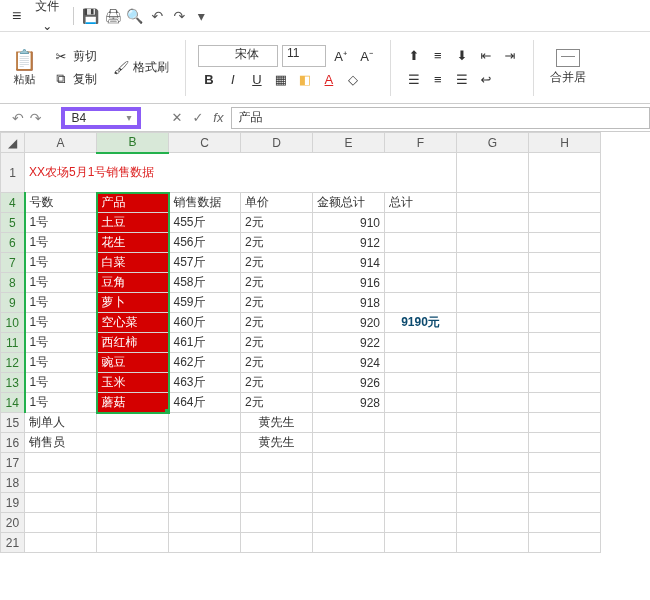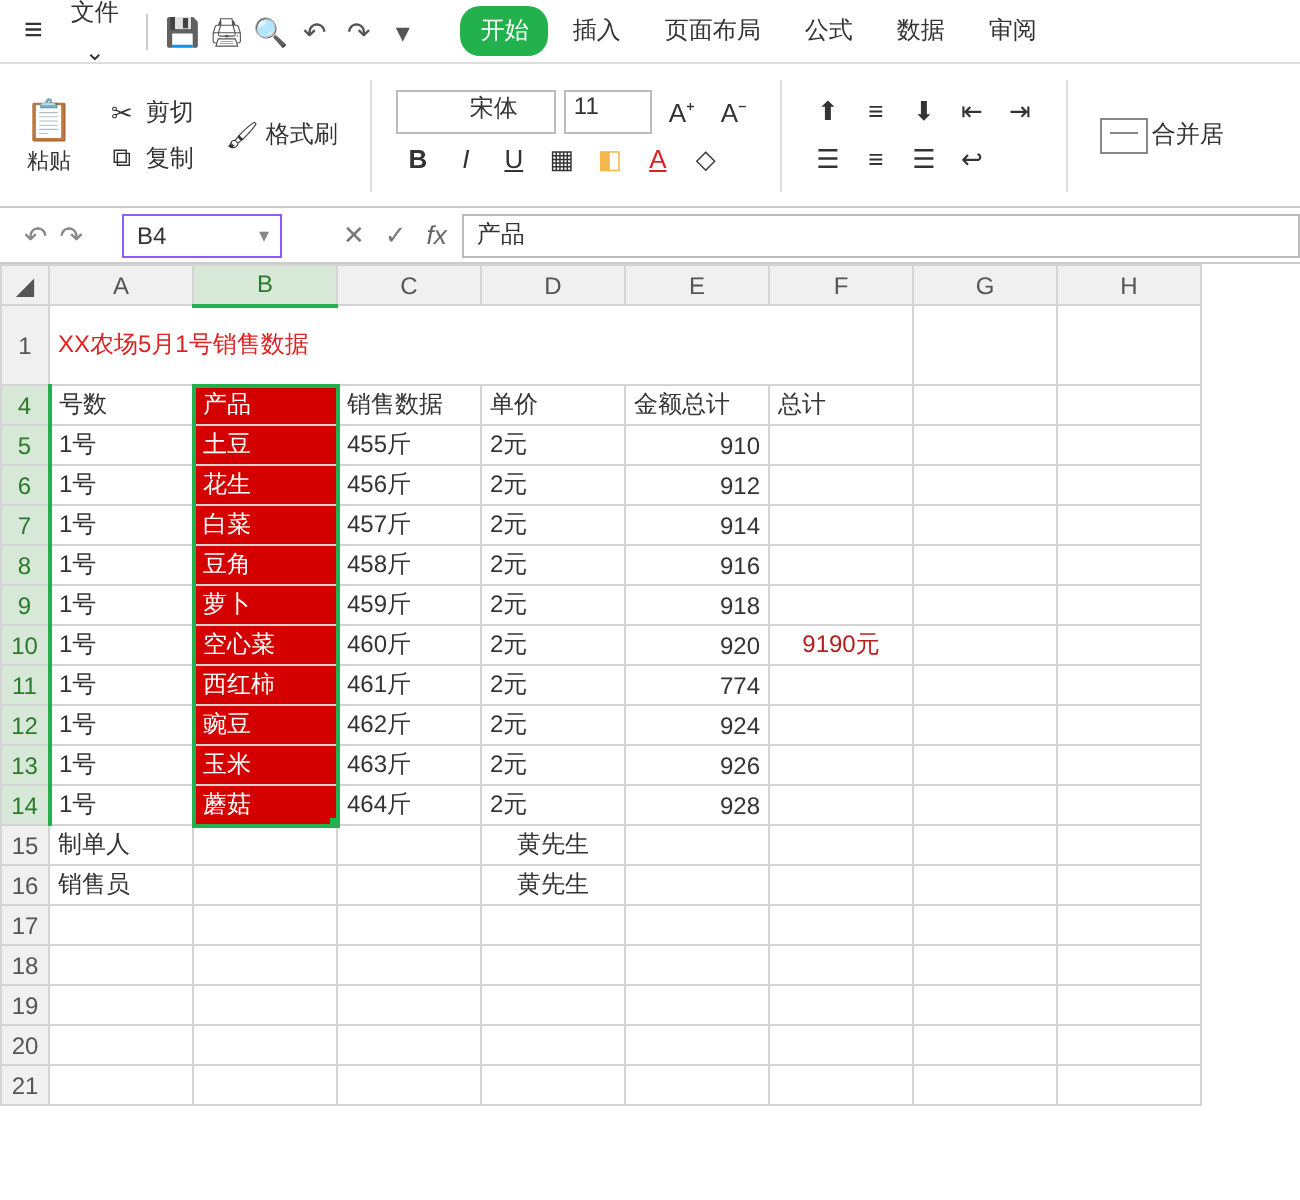--- a/index.html
+++ b/index.html
@@ -23,29 +23,29 @@
 .ribbon .paste-big .label { font-size: 11px; }
 .ribbon .small-btn { display: flex; align-items: center; gap: 4px; font-size: 12px; padding: 2px 4px; cursor: pointer; }
 .ribbon .small-btn .ic { width: 16px; text-align: center; font-size: 13px; }
 .ribbon .vdiv { width: 1px; height: 56px; background: #ddd; margin: 0 4px; }
 .ribbon .font-row { display: flex; gap: 4px; align-items: center; }
 .ribbon select, .ribbon .cbox { height: 22px; border: 1px solid #bbb; background: #fff; font-size: 12px; padding: 0 4px; }
 .ribbon .font-name { width: 80px; padding-left: 36px; }
 .ribbon .font-size { width: 44px; }
 .ribbon .mini-btn { width: 22px; height: 22px; display: inline-flex; align-items: center; justify-content: center; border-radius: 2px; cursor: pointer; font-size: 13px; }
 .ribbon .btnrow { display: flex; gap: 2px; }
-.ribbon .merge-big { display: flex; flex-direction: row; align-items: center; padding: 2px 4px; cursor: pointer; gap:2px;}
+.ribbon .merge-big { display: flex; flex-direction: column; align-items: center; padding: 2px 4px; cursor: pointer; gap:2px;}
 .ribbon .merge-big .micon { width:24px; height:18px; border:1px solid #888; position: relative; }
 .ribbon .merge-big .micon::before { content:""; position:absolute; left:4px; right:4px; top:6px; height:1px; background:#888; }
 
 
 .fbar-row { display: flex; align-items: center; height: 28px; border-bottom: 1px solid #ccc; }
 .undo-area { display: flex; align-items: center; gap: 6px; padding: 0 12px; }
 .undo-area .ic { font-size: 14px; color: #888; }
-.name-box { width: 80px; height: 22px; border: 1px solid #8b5cf6; margin-left: 8px; padding: 0 6px; display: flex; align-items: center; justify-content: space-between; }
+.name-box { width: 80px; height: 22px; border: 4px solid #8b5cf6; margin-left: 8px; padding: 0 6px; display: flex; align-items: center; justify-content: space-between; }
 .fx-group { display: flex; align-items: center; gap: 10px; margin-left: 30px; }
 .fx-group .ic { font-size: 13px; color: #777; }
 .fx-label { font-style: italic; font-size: 13px; color: #666; }
 .formula-input { flex: 1; height: 22px; border: 1px solid #bbb; margin-left: 8px; padding: 0 6px; display: flex; align-items: center; }
 
 
 .grid-wrap { position: relative; overflow: hidden; }
 table.sheet { border-collapse: collapse; table-layout: fixed; }
 table.sheet th, table.sheet td { border: 1px solid #d4d4d4; height: 20px; font-size: 12px; padding: 0 4px; overflow: hidden; white-space: nowrap; }
 table.sheet th { background: #f0f0f0; font-weight: normal; text-align: center; color: #555; }
@@ -56,48 +56,40 @@
 table.sheet td.rowh.sel { background: #d8e8d8; color: #2a7a2a; border-right: 2px solid #22b14c; }
 table.sheet td { text-align: left; background: #fff; }
 .title-cell { color: #d22; font-size: 22px; text-align: right; height: 40px !important; margin-left: 18px; }
 .sel-range { background: #d40000 !important; color: #fff; }
 .sel-border-top { border-top: 2px solid #22b14c !important; }
 .sel-border-bottom { border-bottom: 2px solid #22b14c !important; }
 .sel-border-left { border-left: 2px solid #22b14c !important; }
 .sel-border-right { border-right: 2px solid #22b14c !important; }
 .num { text-align: right !important; }
 .ctr { text-align: center !important; }
-.total-cell { color: #b91c1c; text-align: center !important; vertical-align: middle; }
+.total-cell { color: #0c4a6e; text-align: center !important; vertical-align: middle; font-weight: bold; }
 .fill-handle { position: relative; }
 .fill-handle::after { content:""; position:absolute; right:-3px; bottom:-3px; width:6px; height:6px; background:#22b14c; }
 </style>
 </head>
 <body>
 
 <div class="menubar">
   <span class="hamburger">≡</span>
   <span class="file-btn">
     <span>文件</span>
     <span>⌄</span>
   </span>
   <span class="divider"></span>
   <span class="qat-icon">💾</span>
   <span class="qat-icon">🖨</span>
   <span class="qat-icon">🔍</span>
   <span class="qat-icon">↶</span>
   <span class="qat-icon">↷</span>
   <span class="qat-icon">▾</span>
-  <div class="tabs">
-    <span class="tab active">开始</span>
-    <span class="tab">插入</span>
-    <span class="tab">页面布局</span>
-    <span class="tab">公式</span>
-    <span class="tab">数据</span>
-    <span class="tab">审阅</span>
-  </div>
 </div>
 
 <div class="ribbon">
   <div class="paste-big">
     <span class="icon">📋</span>
     <span class="label">粘贴</span>
   </div>
   <div class="group">
     <span class="small-btn">
         <span class="ic">✂</span>
@@ -282,21 +274,21 @@
           <td rowspan="1" class="total-cell">9190元</td>
           <td></td>
           <td></td>
         </tr>
         <tr>
           <td class="rowh sel">11</td>
           <td>1号</td>
           <td class="sel-range sel-border-left sel-border-right">西红柿</td>
           <td>461斤</td>
           <td>2元</td>
-          <td class="num">774</td>
+          <td class="num">922</td>
           <td></td>
           <td></td>
           <td></td>
         </tr>
         <tr>
           <td class="rowh sel">12</td>
           <td>1号</td>
           <td class="sel-range sel-border-left sel-border-right">豌豆</td>
           <td>462斤</td>
           <td>2元</td>

